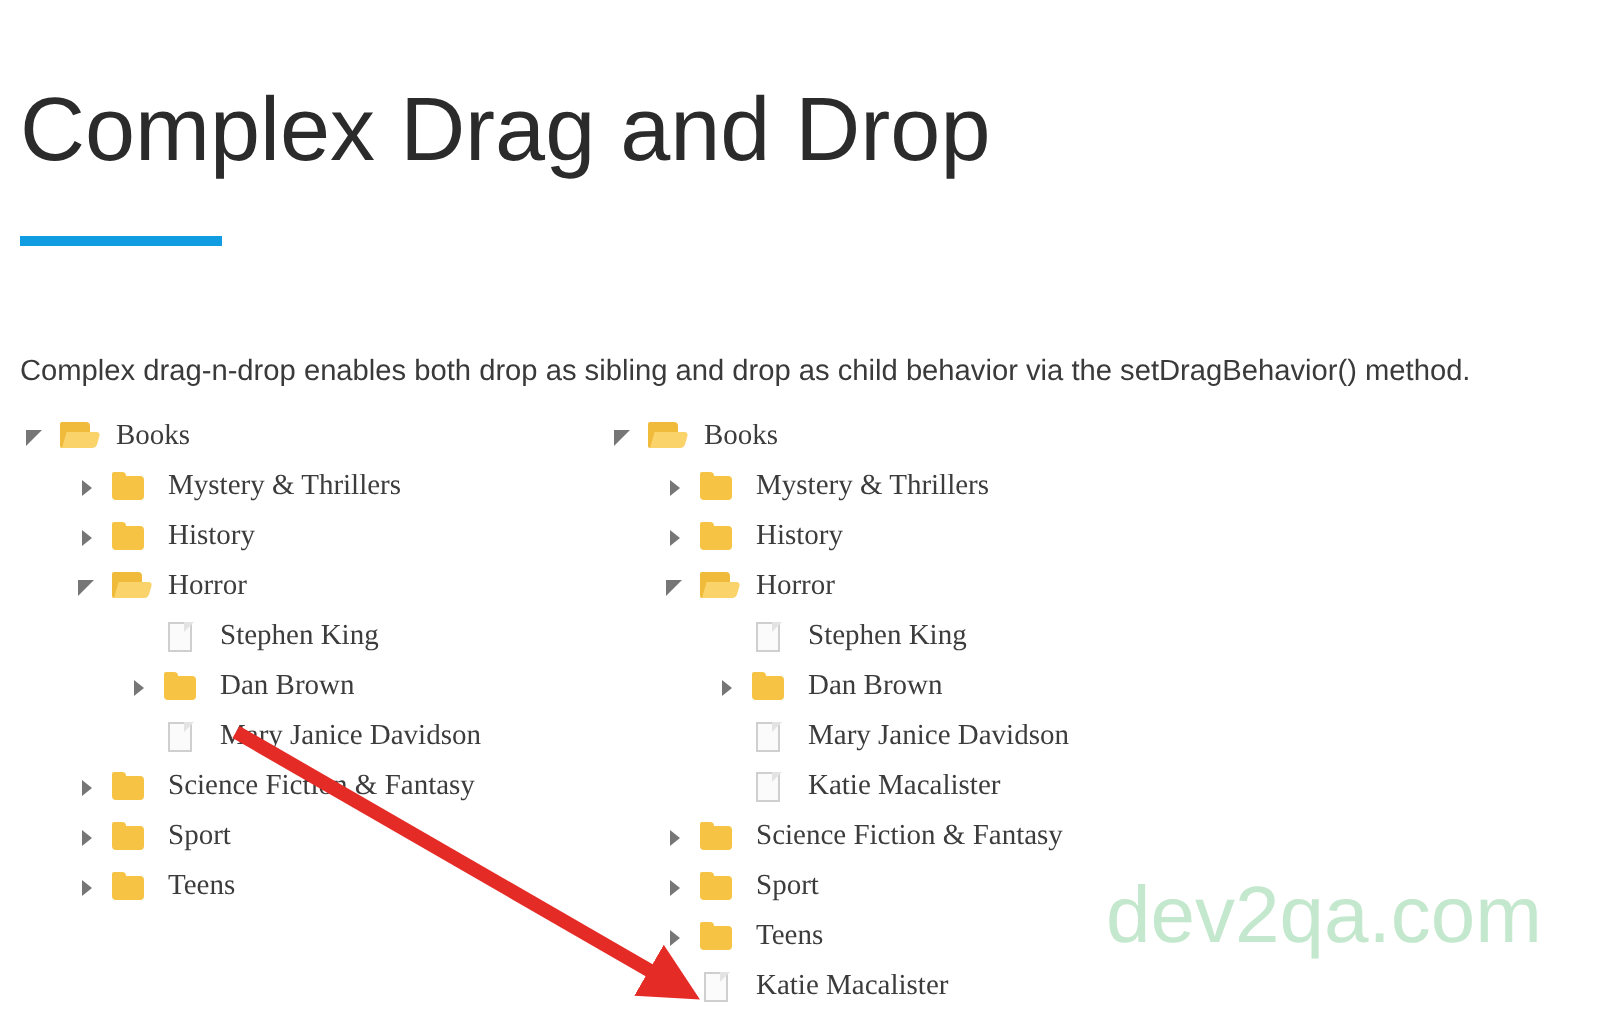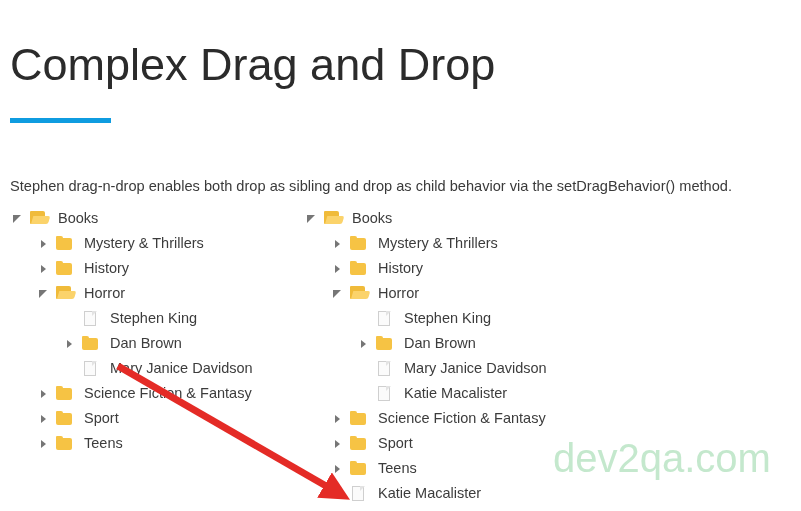--- a/index.html
+++ b/index.html
@@ -43,20 +43,21 @@
     font-size: 14.6px;
     color: #3a3a3a;
     white-space: nowrap;
     line-height: 1.2;
   }
 
   
   .tree {
     position: absolute;
     top: 206px;
+    font-family: Liberation Serif, serif;
   }
   .tree-left  { left: 8px;   width: 280px; }
   .tree-right { left: 302px; width: 300px; }
 
   .tree-row {
     position: relative;
     height: 25px;
     display: flex;
     align-items: center;
     white-space: nowrap;
@@ -186,21 +187,21 @@
     white-space: nowrap;
   }
 </style>
 </head>
 <body>
 
 <div class="page-title">Complex Drag and Drop</div>
 
 <div class="title-rule" style="background: rgb(15, 156, 224);"></div>
 
-<div class="description">Stephen drag-n-drop enables both drop as sibling and drop as child behavior via the setDragBehavior() method.</div>
+<div class="description">Complex drag-n-drop enables both drop as sibling and drop as child behavior via the setDragBehavior() method.</div>
 
 <div class="tree tree-left">
     <div class="tree-row lvl0">
       <span class="expander expanded"></span>
       <span class="icon folder-open"></span>
       <span class="tree-label">Books</span>
     </div>
     <div class="tree-row lvl1">
       <span class="expander collapsed"></span>
       <span class="icon folder-closed"></span>

